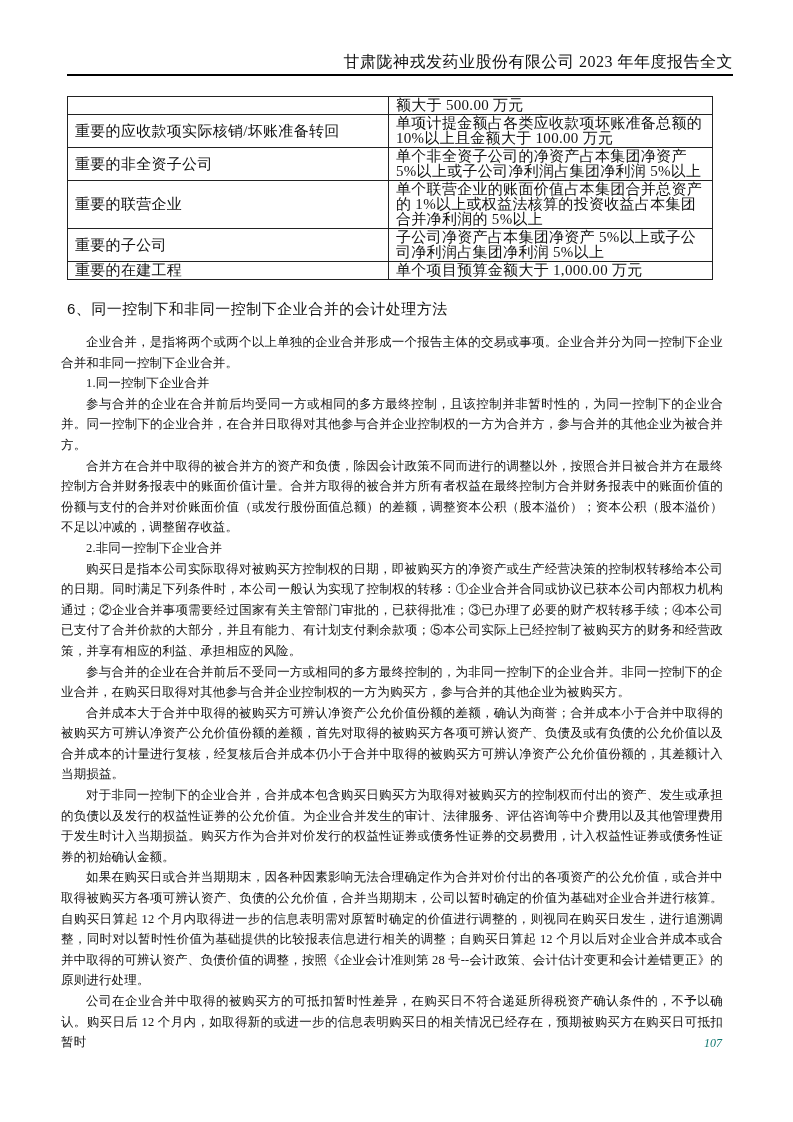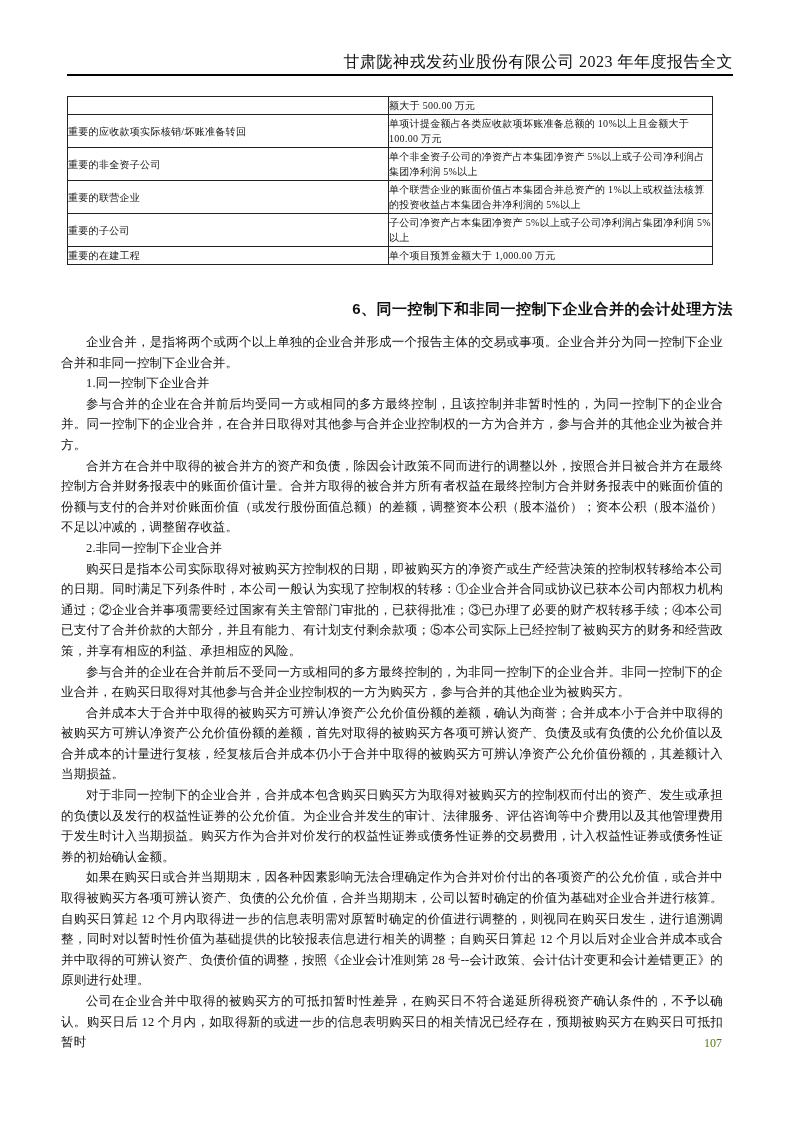--- a/index.html
+++ b/index.html
@@ -26,56 +26,56 @@
   }
   table.criteria {
     position: absolute;
     top: 96px; left: 67px;
     width: 645px;
     border-collapse: collapse;
     table-layout: fixed;
   }
   table.criteria td {
     border: 1px solid #222;
-    font-size: 10px;
+    font-size: 15px;
     line-height: 15px;
-    padding: 1px 0;
+    padding: 1px 7px;
     vertical-align: middle;
     letter-spacing: 0.3px;
     font-family: Liberation Serif, serif;
   }
   td.col-item  { width: 321px; }
   td.col-crit  { width: 324px; }
   .section-heading {
     position: absolute;
     top: 300px; left: 67px;
     width: 666px;
     font-family: "Liberation Sans", "DejaVu Sans", sans-serif;
-    font-weight: bold;
+    font-weight: normal;
     font-size: 15px;
     letter-spacing: 0.5px;
-    text-align: right;
   }
   .body-text {
     position: absolute;
     top: 332px; left: 61px;
     width: 662px;
   }
   .body-text p {
     font-size: 12.5px;
     line-height: 20.6px;
     text-align: justify;
     text-indent: 2em;
     letter-spacing: 0.15px;
   }
   .page-number {
     position: absolute;
     top: 1036px; right: 71px;
     font-size: 12px;
-    color: #4d7c0f;
+    color: #0f766e;
+    font-style: italic;
   }
 </style>
 </head>
 <body>
 
 <div class="header-title">甘肃陇神戎发药业股份有限公司 2023 年年度报告全文</div>
 <div class="header-rule"></div>
 
 <table class="criteria">
   <tbody>

